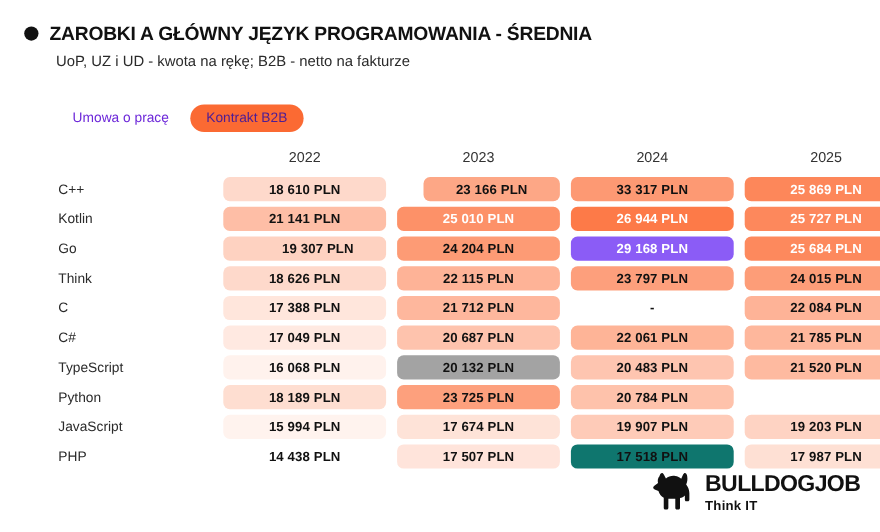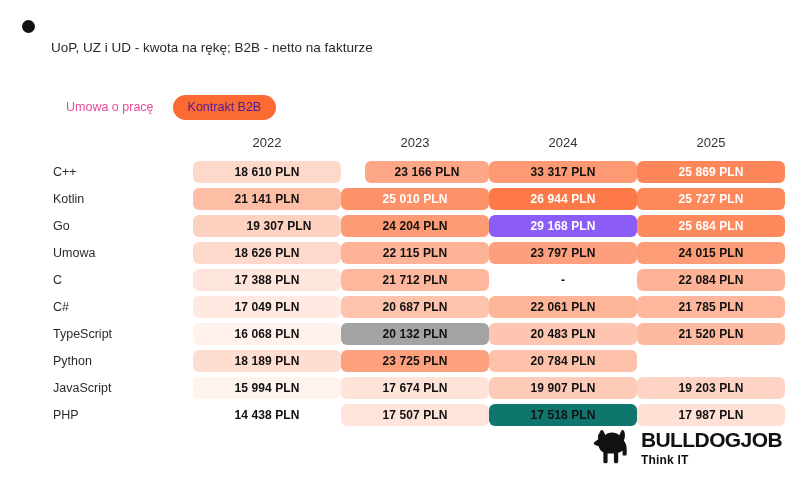--- a/index.html
+++ b/index.html
@@ -67,21 +67,21 @@
     display: flex;
     align-items: center;
     gap: 4px;
   }
   .toggle-btn {
     font-size: 12.5px;
     padding: 6px 15px;
     border-radius: 16px;
     border: none;
     background: transparent;
-    color: #ec4899;
+    color: #6d28d9;
     font-family: "Liberation Sans", sans-serif;
     cursor: pointer;
     white-space: nowrap;
     line-height: 1;
   }
   .toggle-btn.active {
     background: #FB6A33;
     color: #4c1d95;
     font-weight: normal;
   }
@@ -89,20 +89,21 @@
   
   .table {
     position: absolute;
     left: 22px;
     top: 130px;
     width: 756px;
   }
   .grid-row {
     display: grid;
     grid-template-columns: 171px 148px 148px 148px 148px;
+    column-gap: 10px;
     align-items: center;
   }
   .head-row {
     height: 24px;
     margin-bottom: 4px;
   }
   .year-head {
     text-align: center;
     font-size: 13px;
     color: #333333;
@@ -169,20 +170,21 @@
   }
 </style>
 </head>
 <body>
 
 <div class="page">
 
   <div class="header">
     <div class="title-row">
       <span class="bullet"></span>
+      <span class="title">ZAROBKI A GŁÓWNY JĘZYK PROGRAMOWANIA - ŚREDNIA</span>
     </div>
     <div class="subtitle">UoP, UZ i UD - kwota na rękę; B2B - netto na fakturze</div>
   </div>
 
   <div class="toggle-row">
     <button class="toggle-btn">Umowa o pracę</button>
     <button class="toggle-btn active">Kontrakt B2B</button>
   </div>
 
   <div class="table">
@@ -209,21 +211,21 @@
           <div class="cell light-text" style="background: rgb(253, 136, 92);">25 727 PLN</div>
         </div>
         <div class="grid-row data-row">
           <div class="lang-label">Go</div>
           <div class="cell" style="background: rgb(254, 210, 193); padding-left: 24px;">19 307 PLN</div>
           <div class="cell" style="background: rgb(253, 155, 117);">24 204 PLN</div>
           <div class="cell light-text" style="background: #8b5cf6;">29 168 PLN</div>
           <div class="cell light-text" style="background: rgb(253, 137, 93);">25 684 PLN</div>
         </div>
         <div class="grid-row data-row">
-          <div class="lang-label">Umowa</div>
+          <div class="lang-label">Think</div>
           <div class="cell" style="background: rgb(254, 217, 203);">18 626 PLN</div>
           <div class="cell" style="background: rgb(254, 179, 151);">22 115 PLN</div>
           <div class="cell" style="background: rgb(253, 159, 124);">23 797 PLN</div>
           <div class="cell" style="background: rgb(253, 157, 120);">24 015 PLN</div>
         </div>
         <div class="grid-row data-row">
           <div class="lang-label">C</div>
           <div class="cell" style="background: rgb(255, 230, 220);">17 388 PLN</div>
           <div class="cell" style="background: rgb(254, 183, 157);">21 712 PLN</div>
           <div class="cell empty">-</div>

